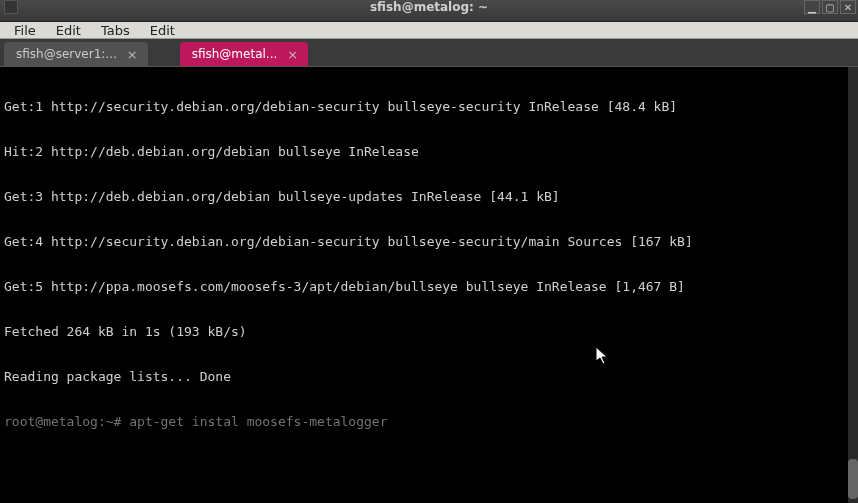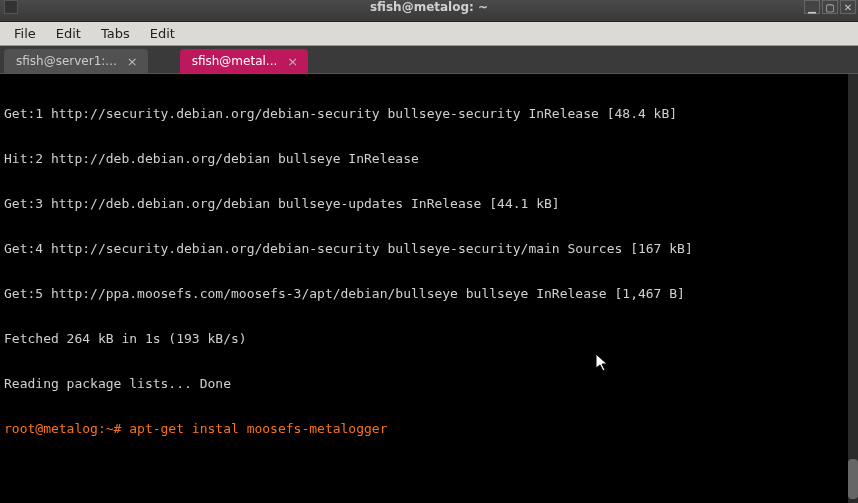--- a/index.html
+++ b/index.html
@@ -51,21 +51,21 @@
       border: 1px solid #666;
       color: #ccc;
       font-size: 10px;
       display: flex;
       align-items: center;
       justify-content: center;
       font-family: sans-serif;
     }
     .menubar {
       background: #dcdad5;
-      height: 24px;
+      height: 17px;
       display: flex;
       align-items: center;
       padding: 0 4px;
       border-bottom: 1px solid #999;
       font-family: "DejaVu Sans", sans-serif;
     }
     .menu-item {
       padding: 3px 10px;
       font-size: 13px;
       color: #222;
@@ -116,21 +116,21 @@
       white-space: pre;
       overflow: hidden;
       font-family: "DejaVu Sans Mono", "Liberation Mono", monospace;
       position: relative;
     }
     .term-line {
       white-space: pre-wrap;
       word-break: break-all;
     }
     .prompt-root {
-      color: #f97316;
+      color: #737373;
     }
     .scrollbar {
       position: absolute;
       right: 0;
       top: 0;
       bottom: 0;
       width: 10px;
       background: #2a2a2a;
     }
     .scrollbar-thumb {

